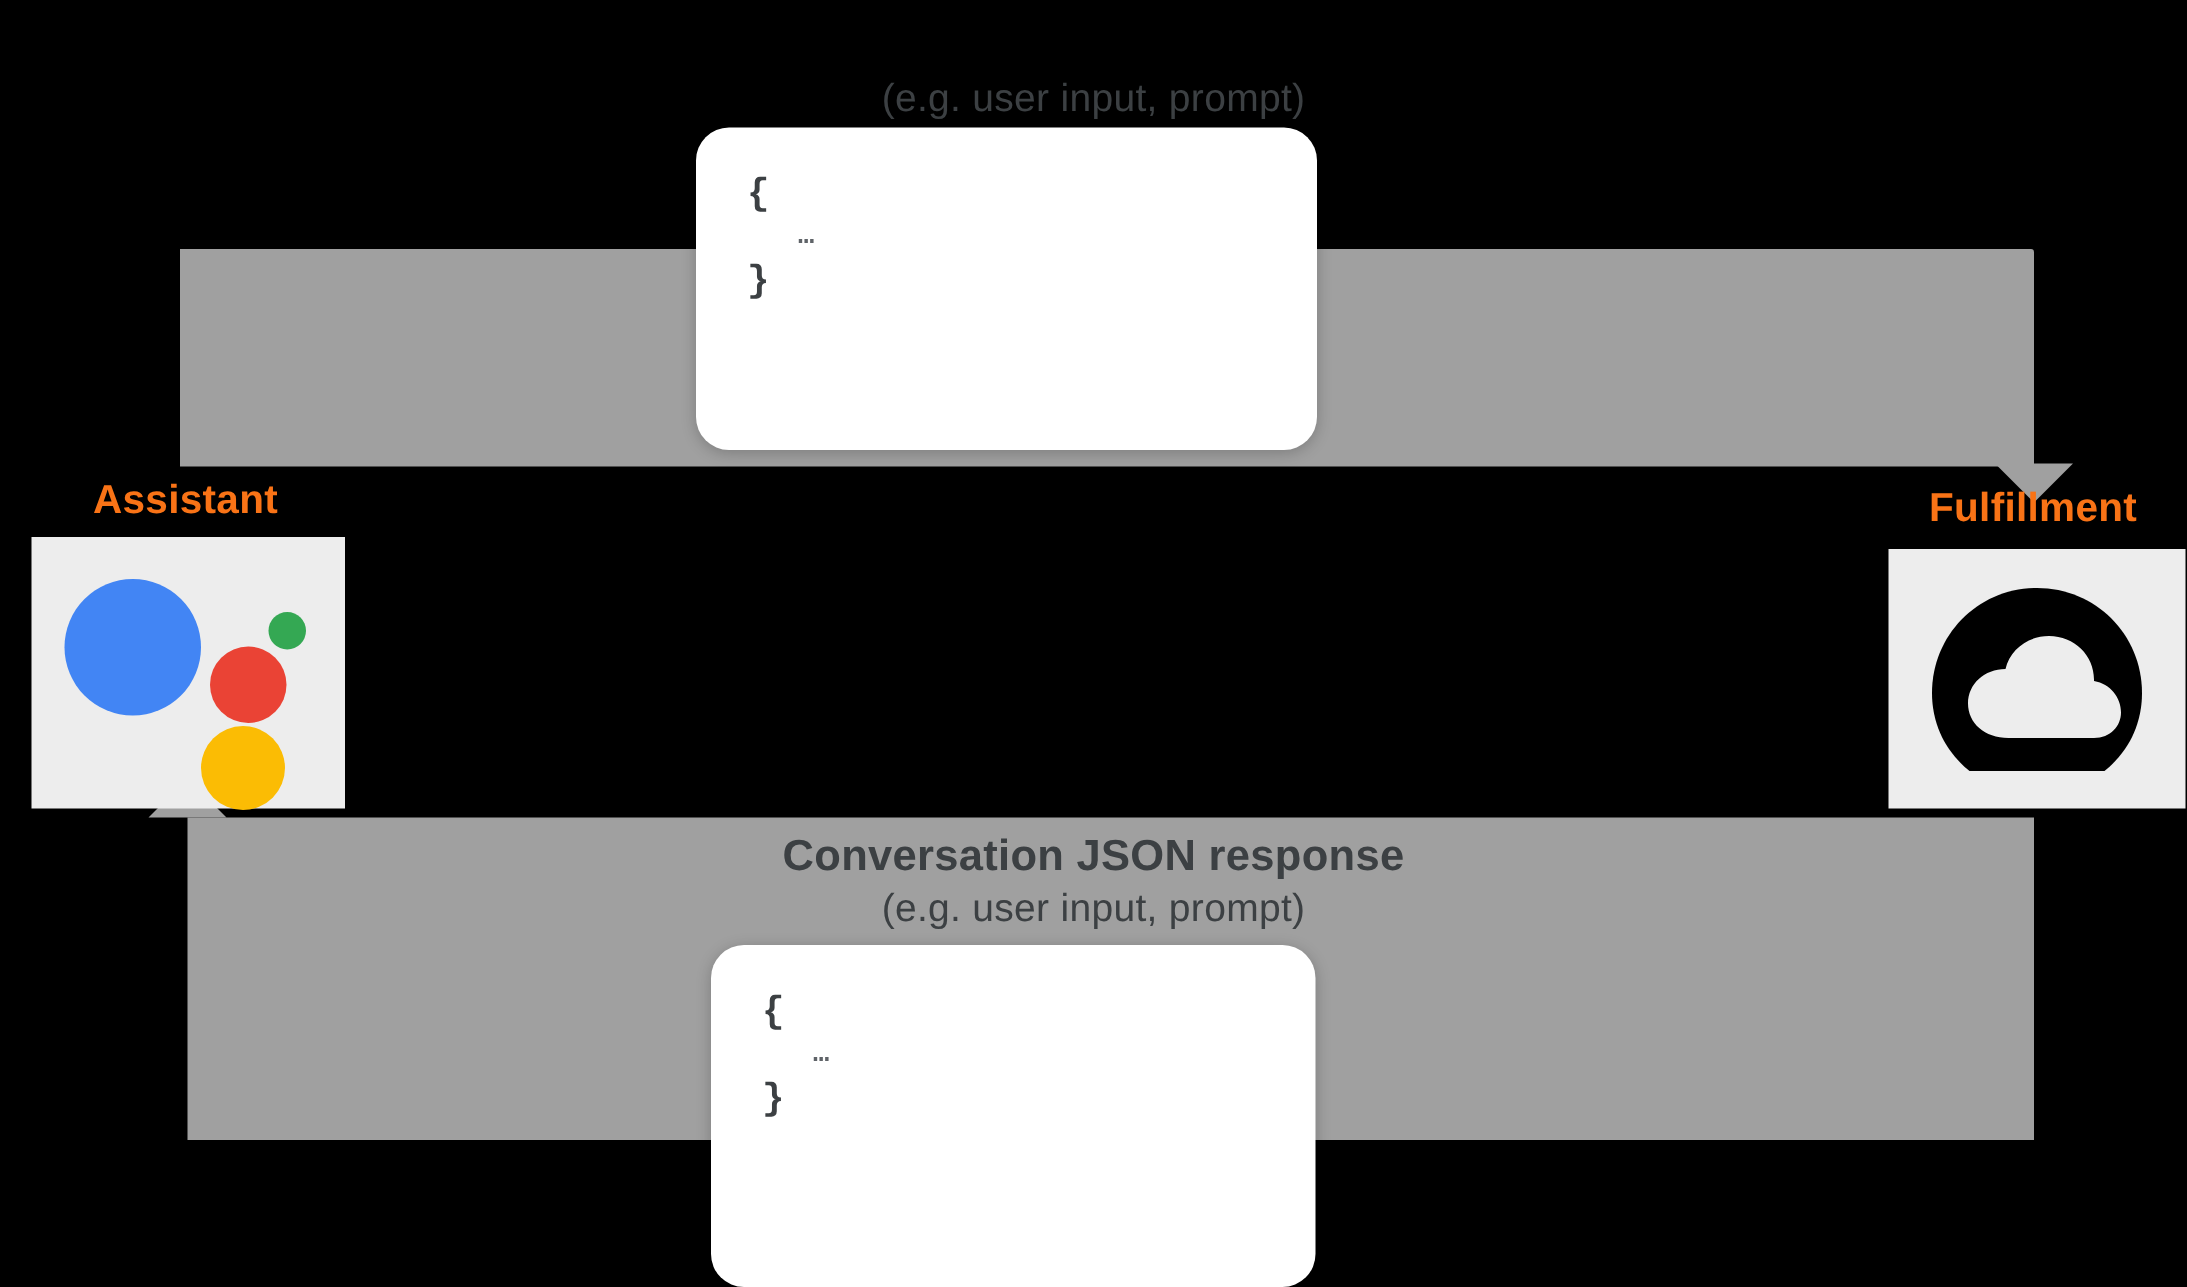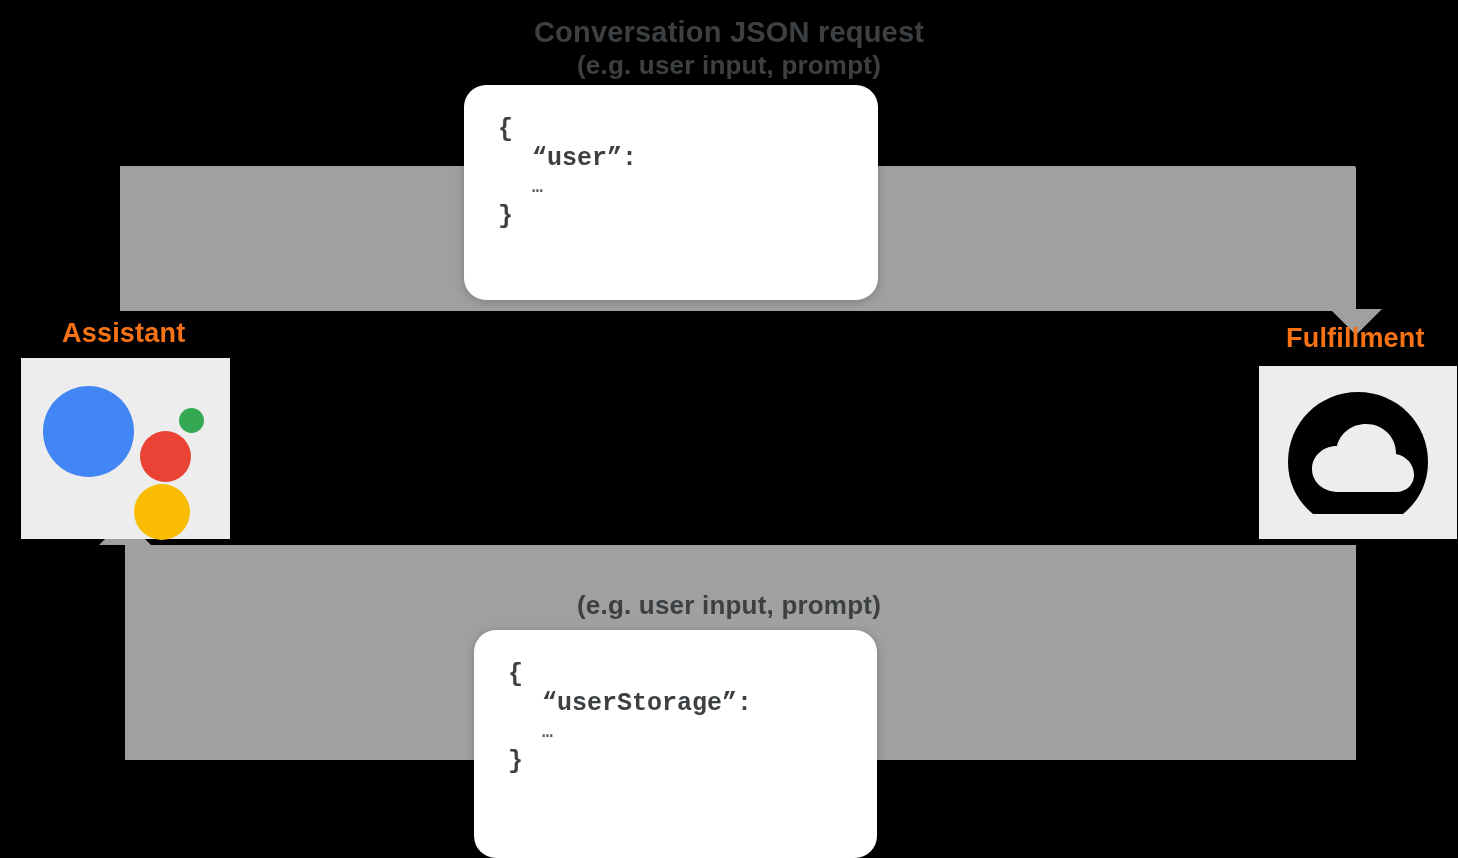--- a/index.html
+++ b/index.html
@@ -123,21 +123,21 @@
     white-space: nowrap;
     color: #3c4043;
   }
   .flow-title {
     font-size: 29px;
     font-weight: 700;
     letter-spacing: 0.2px;
   }
   .flow-sub {
     font-size: 26px;
-    font-weight: 700;
+    font-weight: 400;
     letter-spacing: 0.2px;
   }
   .req-title { left: 0; top: 16px; width: 1458px; }
   .req-sub   { left: 0; top: 50px; width: 1458px; }
   .res-title { left: 0; top: 555px; width: 1458px; }
   .res-sub   { left: 0; top: 590px; width: 1458px; }
 
   
   .json-card {
     position: absolute;
@@ -177,35 +177,33 @@
 <body>
 
 <div id="stage">
 
   <div class="arrow-band arrow-shaft-top"></div>
   <div class="arrow-head-top"></div>
 
   <div class="arrow-band arrow-shaft-bottom"></div>
   <div class="arrow-head-bottom"></div>
 
-  <div class="flow-label flow-title req-title">Conversation JSON request</div>
   <div class="flow-label flow-sub req-sub">(e.g. user input, prompt)</div>
 
+  <div class="flow-label flow-title res-title">Conversation JSON response</div>
   <div class="flow-label flow-sub res-sub">(e.g. user input, prompt)</div>
 
   <div class="json-card json-card-top">
       <div class="json-line">{</div>
-      <div class="json-line json-indent">“user”:</div>
       <div class="json-line json-ellipsis">…</div>
       <div class="json-line">}</div>
     </div>
 
   <div class="json-card json-card-bottom">
       <div class="json-line">{</div>
-      <div class="json-line json-indent">“userStorage”:</div>
       <div class="json-line json-ellipsis">…</div>
       <div class="json-line">}</div>
     </div>
 
   <div class="endpoint-label assistant-label">Assistant</div>
   <div class="endpoint-tile assistant-tile">
     <div class="ga-logo">
       <span class="ga-dot ga-blue"></span>
       <span class="ga-dot ga-red"></span>
       <span class="ga-dot ga-green"></span>

